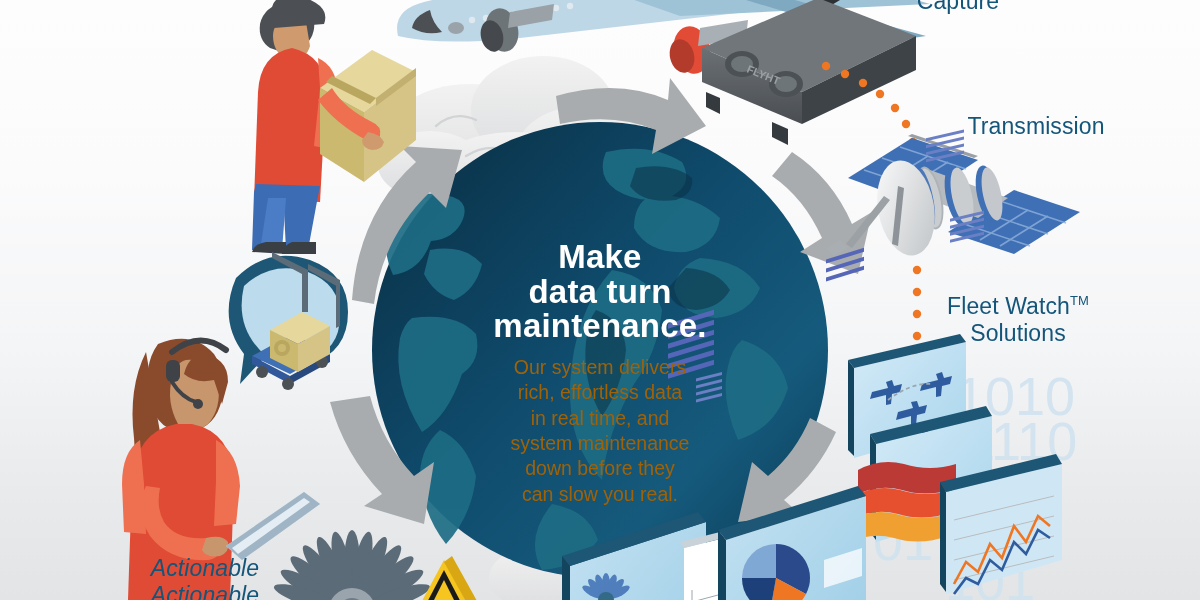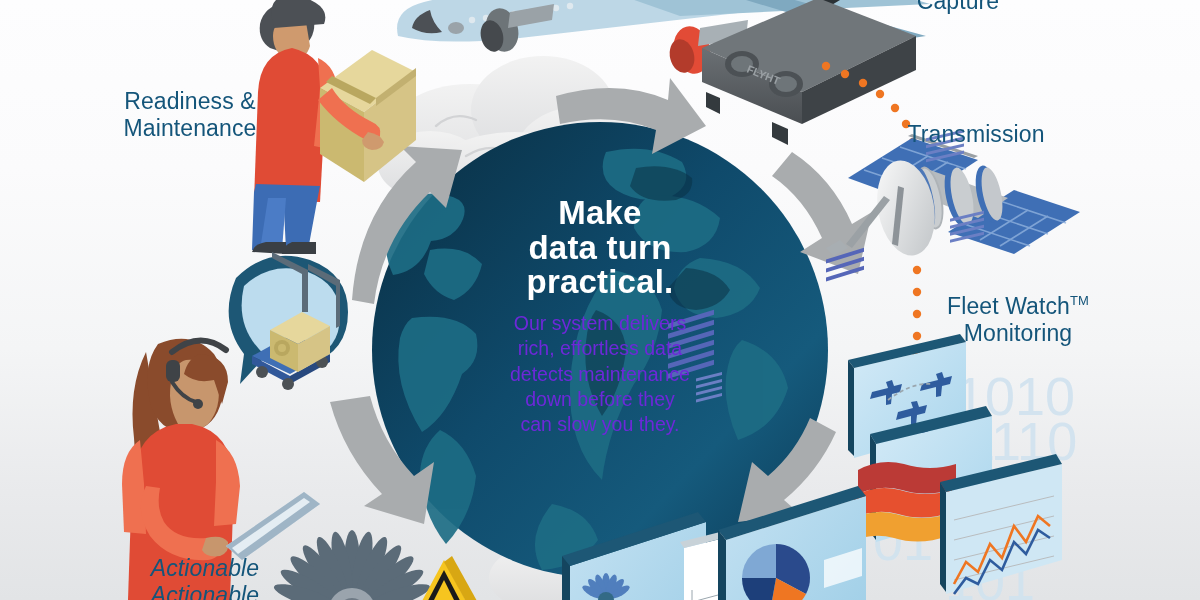--- a/index.html
+++ b/index.html
@@ -7,27 +7,27 @@
     width:1200px;height:600px;overflow:hidden;position:relative;
     font-family:"Liberation Sans","DejaVu Sans",sans-serif;
     background:linear-gradient(180deg,#fdfdfe 0%,#fbfbfc 28%,#f4f5f6 58%,#e9eaec 82%,#e2e4e6 100%);
   }
   #stage{position:absolute;inset:0;}
   svg.layer{position:absolute;left:0;top:0;width:1200px;height:600px;}
   .lbl{position:absolute;color:#14557a;text-align:center;line-height:1.18;
        font-size:23px;letter-spacing:.1px;}
   #lbl-readiness{left:60px;top:88px;width:260px;}
   #lbl-capture{left:848px;top:-12px;width:220px;}
-  #lbl-transmission{left:876px;top:113px;width:200px;margin-top:8px;}
+  #lbl-transmission{left:936px;top:113px;width:200px;}
   #lbl-fleetwatch{left:918px;top:293px;width:200px;}
   #lbl-actionable{left:110px;top:555px;width:190px;font-style:italic;}
   .tm{font-size:13px;vertical-align:super;}
   #center-copy{position:absolute;left:468px;top:196px;width:264px;text-align:center;color:#ffffff;}
-  #center-copy .head{font-size:33px;font-weight:700;line-height:1.05;letter-spacing:.2px;}
-  #center-copy .body{font-size:19.5px;line-height:1.30;margin-top:11px;font-weight:400;color:#6d28d9;}
+  #center-copy .head{font-size:33px;font-weight:700;line-height:1.05;letter-spacing:.2px;margin-top:44px;}
+  #center-copy .body{font-size:19.5px;line-height:1.30;margin-top:11px;font-weight:400;color:#a16207;}
 </style>
 </head>
 <body>
 
 <div id="stage">
 
   <svg class="layer" viewBox="0 0 1200 600">
     <defs>
       <linearGradient id="globeGrad" x1="0.05" y1="0.1" x2="0.95" y2="0.95">
         <stop offset="0%" stop-color="#0a3248"></stop>
@@ -412,51 +412,48 @@
           <circle cx="282" cy="348" r="8" fill="#b9a75f"></circle>
           <circle cx="282" cy="348" r="4" fill="#cbb970"></circle>
           <path d="M308 312 l0 -42 l-36 -18 l0 6 l30 16 l0 38z" fill="#5b6b78"></path>
           <path d="M308 270 l32 18 l0 -8 l-32 -16z" fill="#5b6b78"></path>
           <path d="M340 280 l0 46 l-4 2 l0 -46z" fill="#5b6b78"></path>
         </g>
       </g>
     </g>
   </svg>
 
-  <div class="lbl" id="lbl-readiness">
-    <div>Readiness &amp;</div>
-    <div>Maintenance</div>
-  </div>
 
   <div class="lbl" id="lbl-capture">
     <div>Capture</div>
   </div>
 
   <div class="lbl" id="lbl-transmission">
     <div>Transmission</div>
   </div>
 
   <div class="lbl" id="lbl-fleetwatch">
     <div><span>Fleet Watch</span><span class="tm">TM</span></div>
-    <div>Monitoring</div>
+    <div>Solutions</div>
   </div>
 
   <div class="lbl" id="lbl-actionable">
     <div>Actionable</div>
     <div>Actionable</div>
   </div>
 
   <div id="center-copy">
     <div class="head">
       <div>Make</div>
       <div>data turn</div>
-      <div>practical.</div>
+      <div>maintenance.</div>
     </div>
     <div class="body">
       <div>Our system delivers</div>
       <div>rich, effortless data</div>
-      <div>detects maintenance</div>
+      <div>in real time, and</div>
+      <div>system maintenance</div>
       <div>down before they</div>
-      <div>can slow you they.</div>
+      <div>can slow you real.</div>
     </div>
   </div>
 
 </div>
 
 </body></html>

